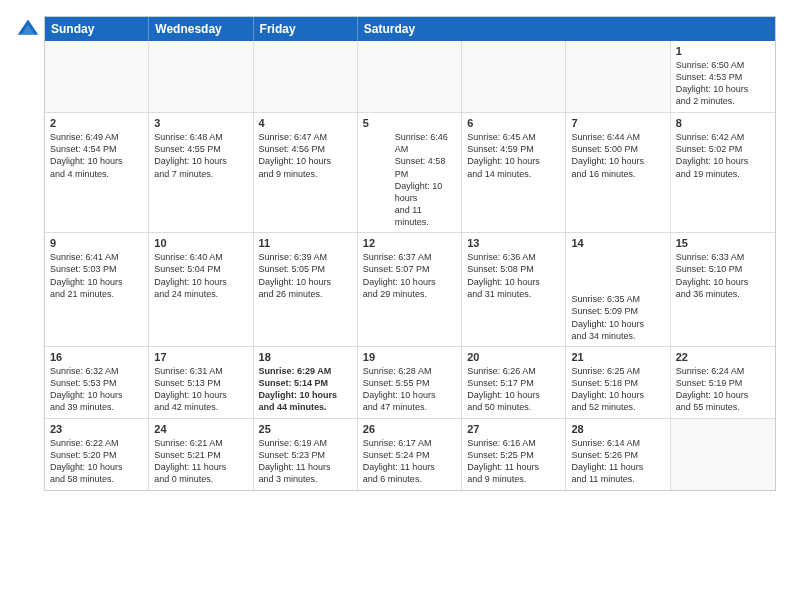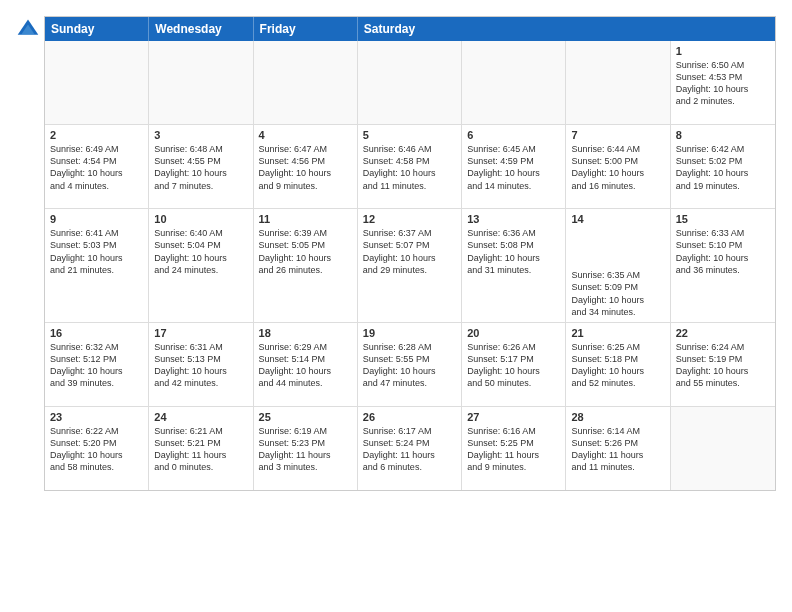--- a/index.html
+++ b/index.html
@@ -170,21 +170,21 @@
           </div>
           <div class="cal-cell">
             <span class="day-num">4</span>
             <div class="cell-text" style="white-space: pre-line;">Sunrise: 6:47 AM
 Sunset: 4:56 PM
 Daylight: 10 hours
 and 9 minutes.</div>
           </div>
           <div class="cal-cell">
             <span class="day-num">5</span>
-            <div class="cell-text" style="white-space: pre-line;">Sunrise: 6:46 AM
+            <div class="cell-text" style="white-space: pre-line; margin-left: 32px;">Sunrise: 6:46 AM
 Sunset: 4:58 PM
 Daylight: 10 hours
 and 11 minutes.</div>
           </div>
           <div class="cal-cell">
             <span class="day-num">6</span>
             <div class="cell-text" style="white-space: pre-line;">Sunrise: 6:45 AM
 Sunset: 4:59 PM
 Daylight: 10 hours
 and 14 minutes.</div>
@@ -252,34 +252,34 @@
             <div class="cell-text" style="white-space: pre-line;">Sunrise: 6:33 AM
 Sunset: 5:10 PM
 Daylight: 10 hours
 and 36 minutes.</div>
           </div>
         </div>
         <div class="cal-row">
           <div class="cal-cell">
             <span class="day-num">16</span>
             <div class="cell-text" style="white-space: pre-line;">Sunrise: 6:32 AM
-Sunset: 5:12 PM
+Sunset: 5:53 PM
 Daylight: 10 hours
 and 39 minutes.</div>
           </div>
           <div class="cal-cell">
             <span class="day-num">17</span>
             <div class="cell-text" style="white-space: pre-line;">Sunrise: 6:31 AM
 Sunset: 5:13 PM
 Daylight: 10 hours
 and 42 minutes.</div>
           </div>
           <div class="cal-cell">
             <span class="day-num">18</span>
-            <div class="cell-text" style="white-space: pre-line;">Sunrise: 6:29 AM
+            <div class="cell-text" style="white-space: pre-line; font-weight: bold;">Sunrise: 6:29 AM
 Sunset: 5:14 PM
 Daylight: 10 hours
 and 44 minutes.</div>
           </div>
           <div class="cal-cell">
             <span class="day-num">19</span>
             <div class="cell-text" style="white-space: pre-line;">Sunrise: 6:28 AM
 Sunset: 5:55 PM
 Daylight: 10 hours
 and 47 minutes.</div>

